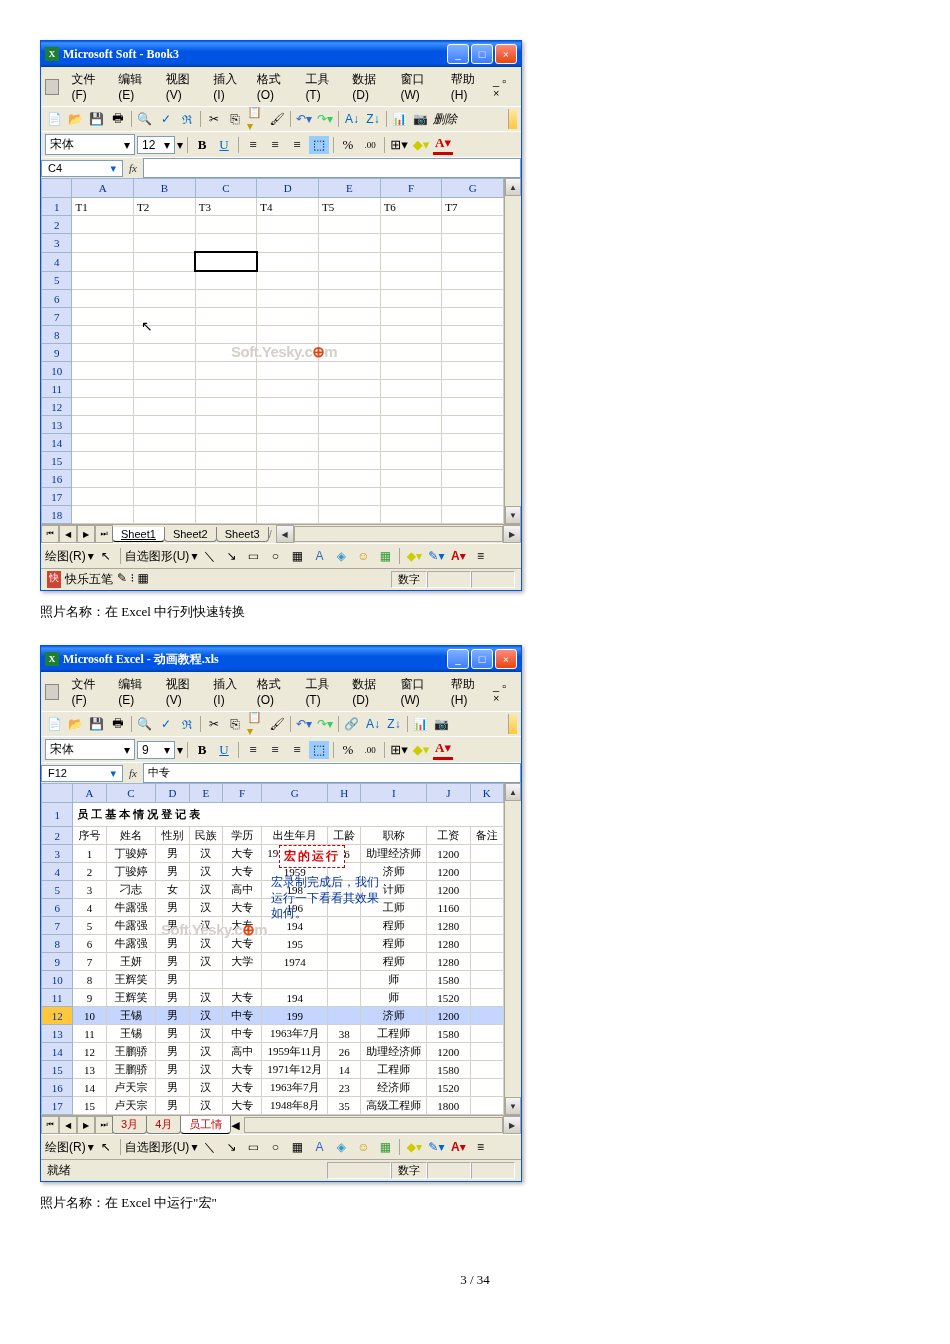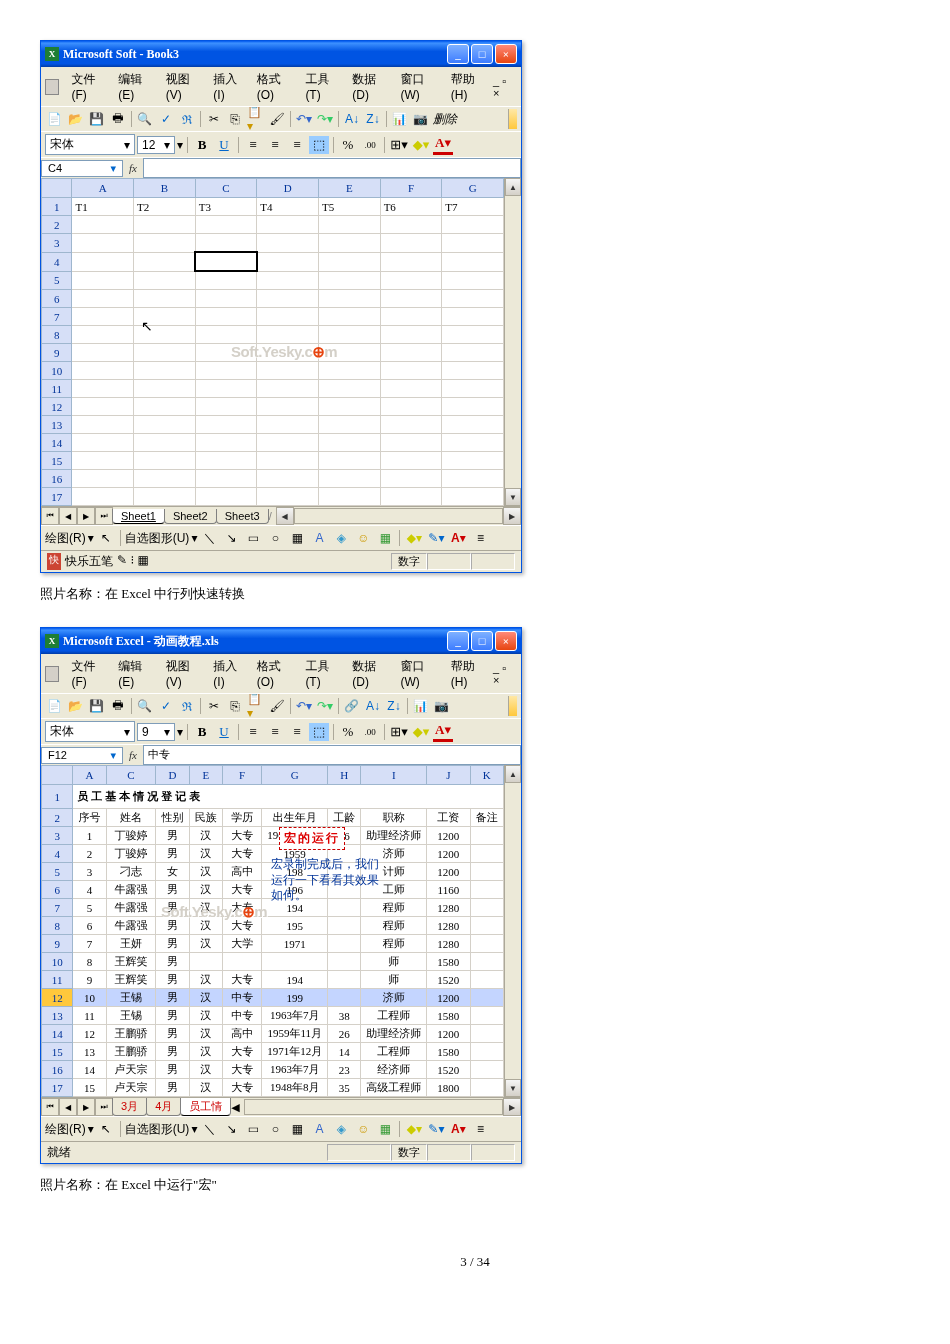--- a/index.html
+++ b/index.html
@@ -330,20 +330,30 @@
             <tr>
               <th class="row">17</th>
               <td class=""></td>
               <td class=""></td>
               <td class=""></td>
               <td class=""></td>
               <td class=""></td>
               <td class=""></td>
               <td class=""></td>
             </tr>
+            <tr>
+              <th class="row">18</th>
+              <td class=""></td>
+              <td class=""></td>
+              <td class=""></td>
+              <td class=""></td>
+              <td class=""></td>
+              <td class=""></td>
+              <td class=""></td>
+            </tr>
           </tbody>
         </table>
       <div class="watermark" style="top:165px; left:190px;"><span>Soft.Yesky.c</span><span class="red">⊕</span>m</div>
       <span style="position:absolute; top:140px; left:100px; font-size:14px;">↖</span>
     </div>
     <div class="scroll-v">
       <div class="scroll-btn">▲</div>
       <div style="flex:1;"></div>
       <div class="scroll-btn">▼</div>
     </div>
@@ -602,21 +612,21 @@
               <td>1280</td>
               <td></td>
             </tr>
             <tr class="">
               <th class="row">9</th>
               <td>7</td>
               <td>王妍</td>
               <td>男</td>
               <td>汉</td>
               <td>大学</td>
-              <td>1971</td>
+              <td>1974</td>
               <td></td>
               <td>程师</td>
               <td>1280</td>
               <td></td>
             </tr>
             <tr class="">
               <th class="row">10</th>
               <td>8</td>
               <td>王辉笑</td>
               <td>男</td>

